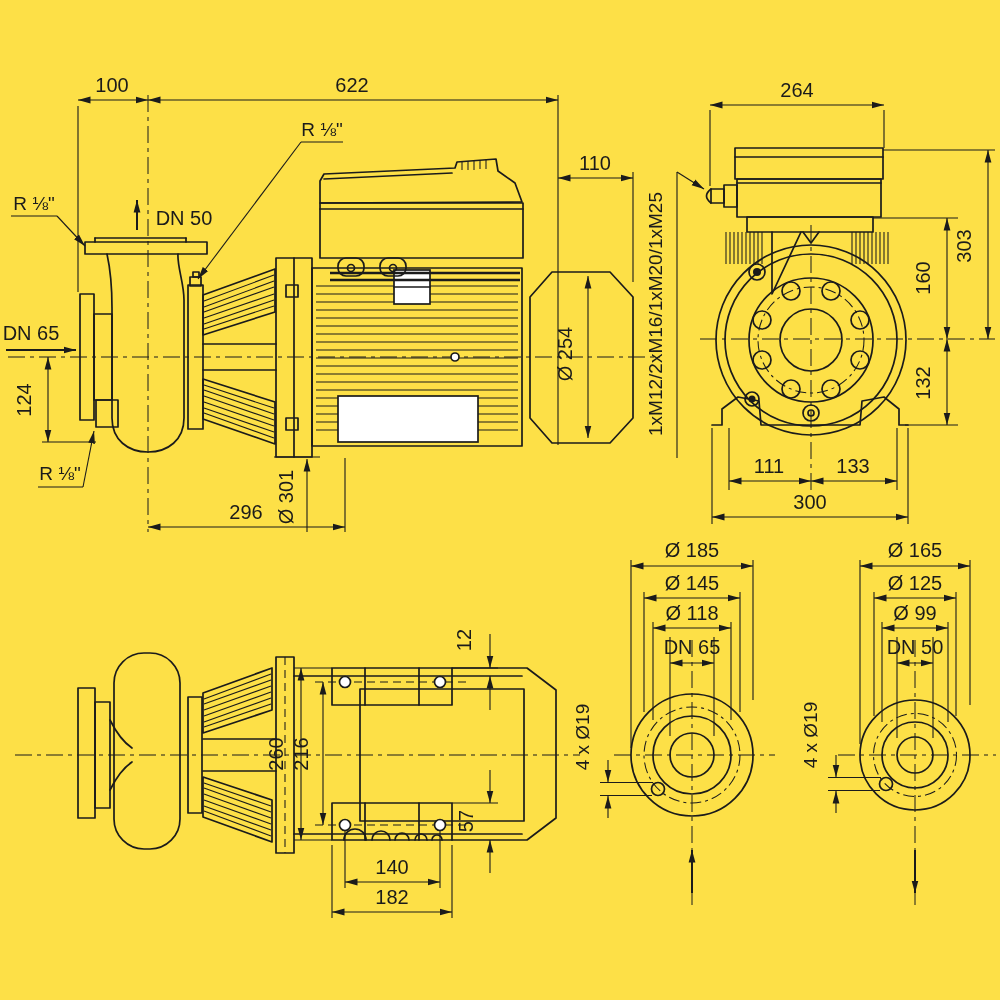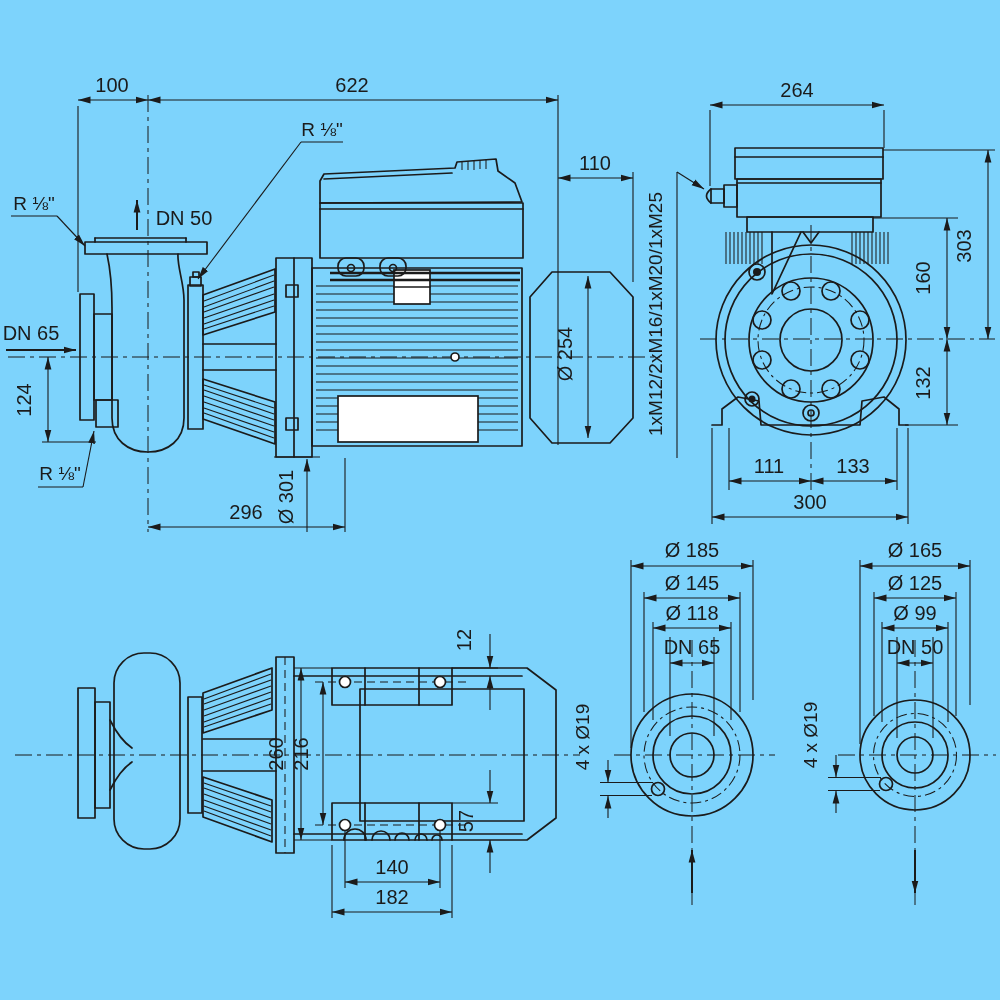--- a/index.html
+++ b/index.html
@@ -1,16 +1,16 @@
 <!DOCTYPE html>
 <html><head>
 <meta charset="utf-8">
 <style>
   html,body{margin:0;padding:0;background:#fff;}
-  .canvas{position:relative;width:1000px;height:1000px;background:#7dd3fc;overflow:hidden;}
+  .canvas{position:relative;width:1000px;height:1000px;background:#fde047;overflow:hidden;}
   svg{display:block;}
   .ol{fill:none;stroke:#1b1b1b;stroke-width:1.7;stroke-linejoin:round;stroke-linecap:round;}
   .ol2{fill:none;stroke:#1b1b1b;stroke-width:2.3;stroke-linejoin:round;}
   .fw{fill:#ffffff;stroke:#1b1b1b;stroke-width:1.7;}
   .dim{fill:none;stroke:#1b1b1b;stroke-width:1.1;}
   .fin{fill:none;stroke:#1b1b1b;stroke-width:1.05;}
   .cl{fill:none;stroke:#1b1b1b;stroke-width:1;stroke-dasharray:17 5 4 5;}
   .cl2{fill:none;stroke:#1b1b1b;stroke-width:1.05;stroke-dasharray:11 4 3 4;}
   .dash{fill:none;stroke:#1b1b1b;stroke-width:1.05;stroke-dasharray:8 5;}
   .arr{marker-start:url(#as);marker-end:url(#ae);}

